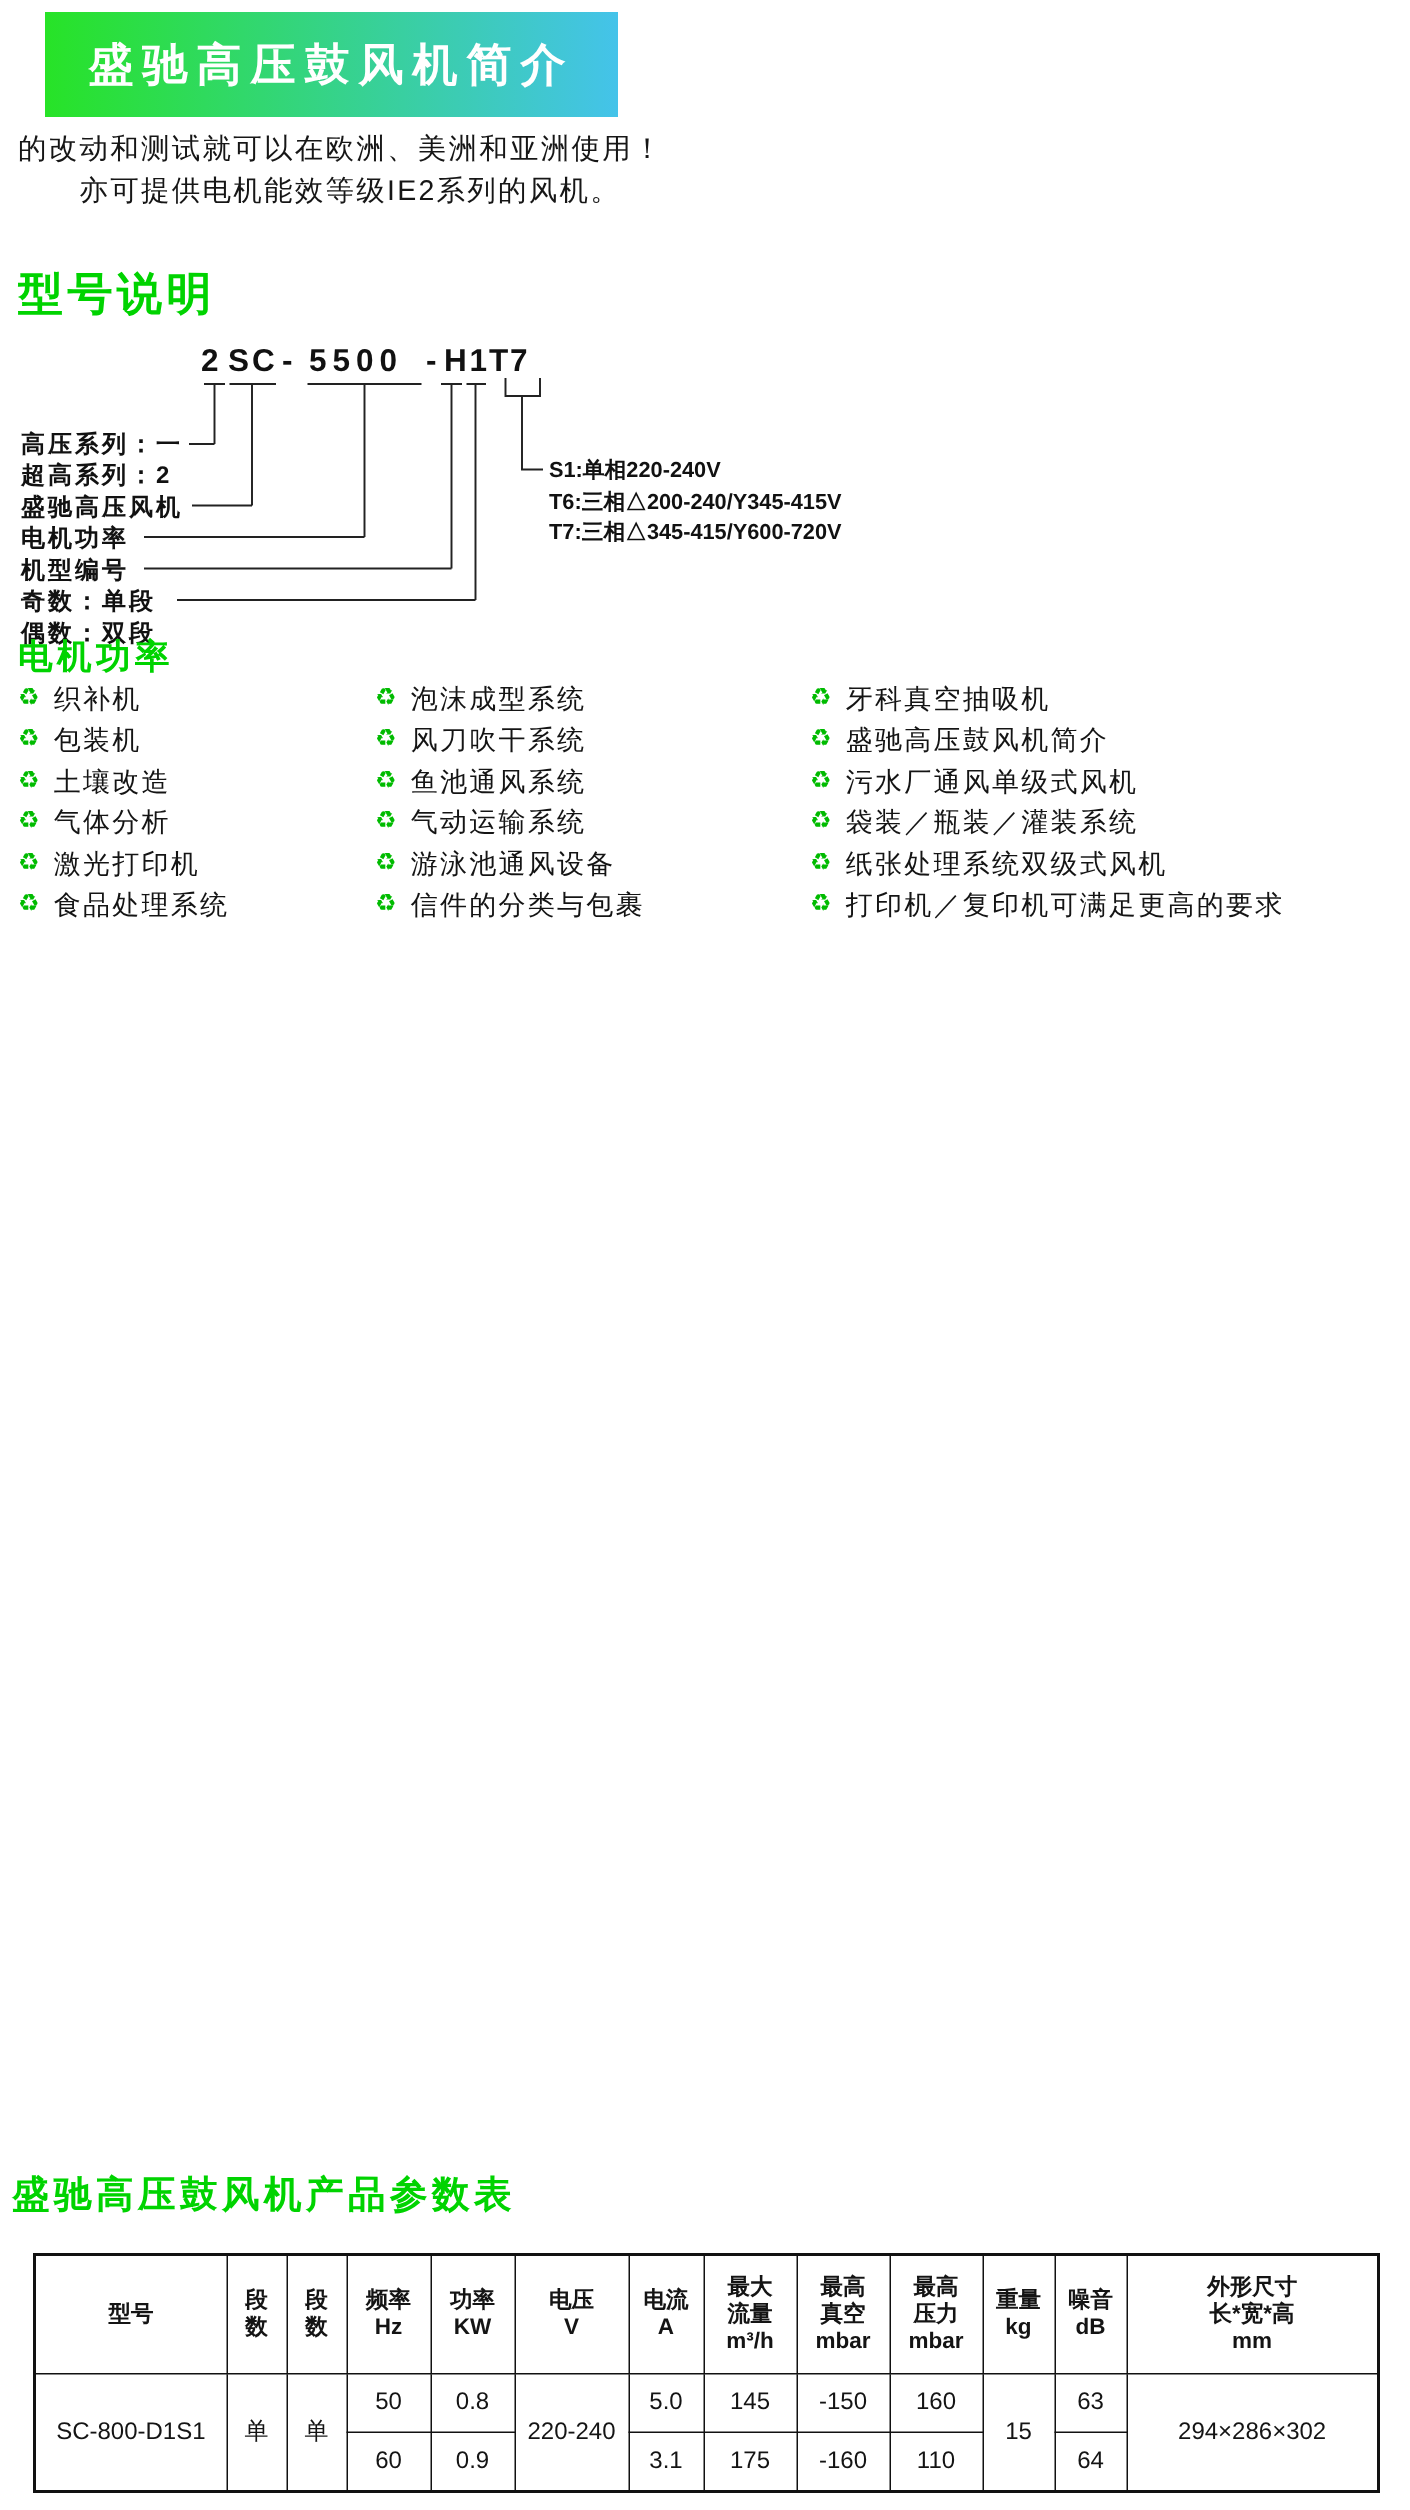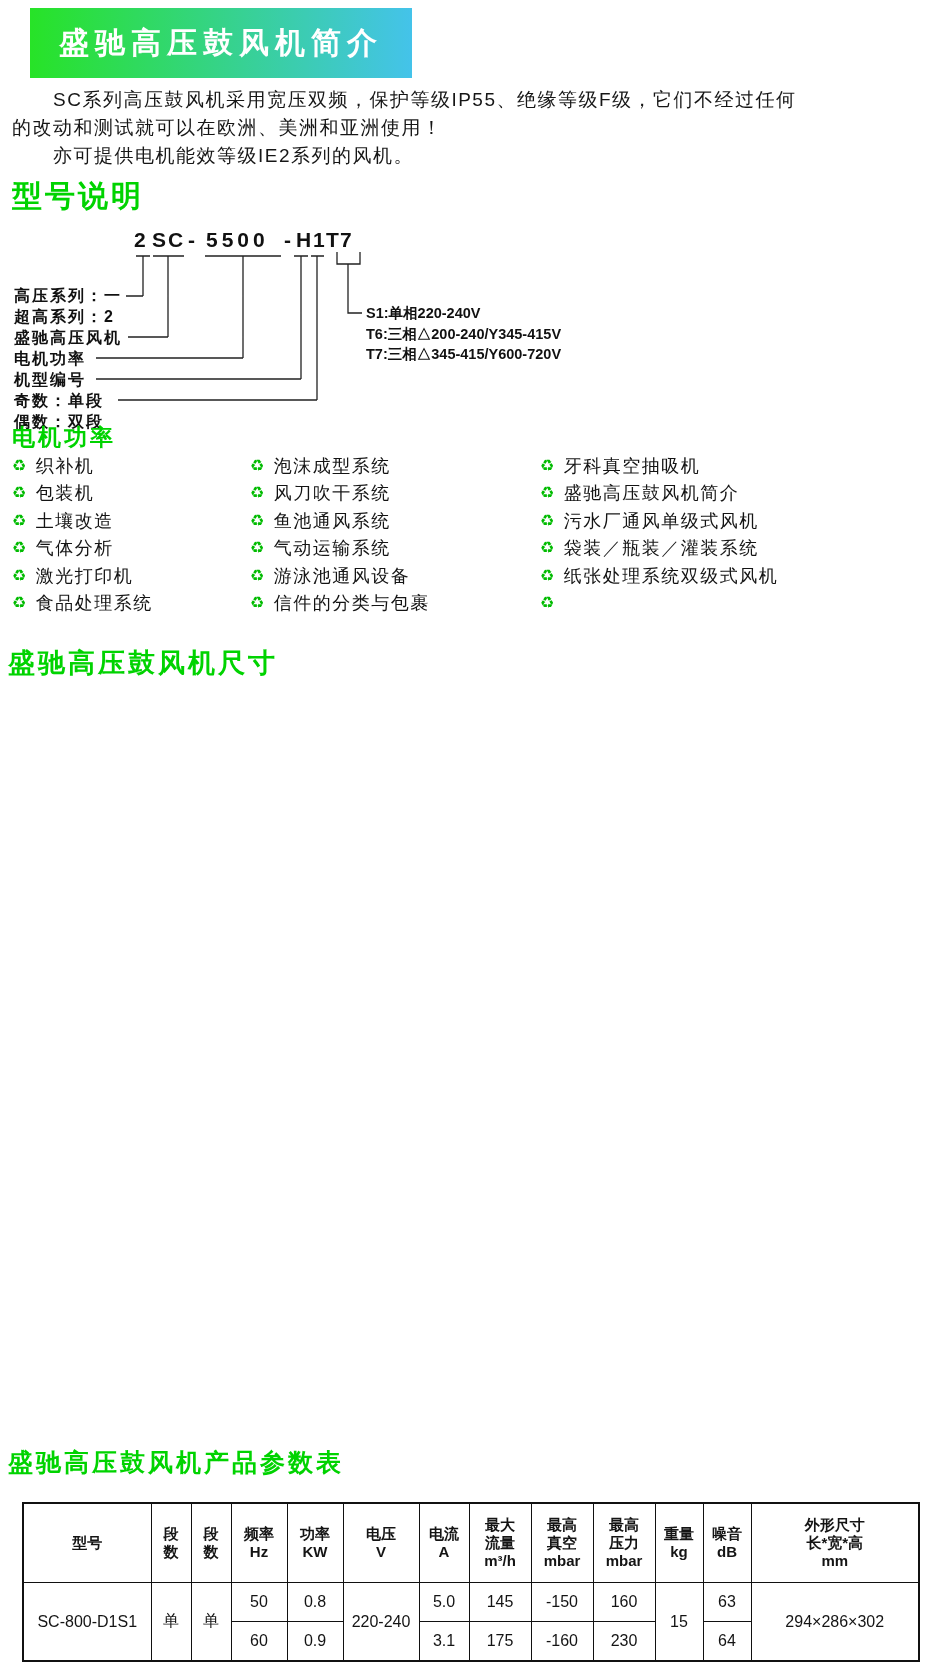--- a/index.html
+++ b/index.html
@@ -47,21 +47,20 @@
 </head>
 <body>
 
 <div id="page">
 
   <div class="banner">
     <span>盛驰高压鼓风机简介</span>
   </div>
 
   <div class="intro">
-    <div>　　SC系列高压鼓风机采用宽压双频，保护等级IP55、绝缘等级F级，它们不经过任何</div>
     <div>的改动和测试就可以在欧洲、美洲和亚洲使用！</div>
     <div>　　亦可提供电机能效等级IE2系列的风机。</div>
   </div>
 
   <div class="green-h" id="h-model">型号说明</div>
 
   <svg id="model-svg" width="620" height="240" viewBox="0 202 620 240">
     <text class="mcode" x="134" y="247">2</text>
     <text class="mcode" x="152" y="247" letter-spacing="2">SC</text>
     <text class="mcode" x="188" y="247">-</text>
@@ -163,25 +162,25 @@
         <div class="app-item">
           <span class="bullet">♻</span>
           <span>袋装／瓶装／灌装系统</span>
         </div>
         <div class="app-item">
           <span class="bullet">♻</span>
           <span>纸张处理系统双级式风机</span>
         </div>
         <div class="app-item">
           <span class="bullet">♻</span>
+          <span>打印机／复印机可满足更高的要求</span>
         </div>
       </div>
     </div>
 
-  <div class="green-h" id="h-dims">盛驰高压鼓风机尺寸</div>
 
   <svg id="drawings" width="940" height="764" viewBox="688 688 940 764">
     <g transform="translate(-688 0)">
 
       <g opacity="0.85">
         <ellipse cx="430" cy="1000" rx="248" ry="150" fill="none" stroke="#d8e2f6" stroke-width="26"></ellipse>
         <text class="wm-script" x="292" y="1008" transform="rotate(-11 292 1008)">Sichenx</text>
         <text class="wm-reg" x="636" y="1012">®</text>
         <text class="wm-cn" x="430" y="1078" text-anchor="middle">盛驰</text>
       </g>
@@ -552,19 +551,19 @@
       <td rowspan="2">15</td>
       <td>63</td>
       <td rowspan="2">294×286×302</td>
     </tr>
     <tr>
       <td>60</td>
       <td>0.9</td>
       <td>3.1</td>
       <td>175</td>
       <td>-160</td>
-      <td>230</td>
+      <td>110</td>
       <td>64</td>
     </tr>
   </tbody>
     </table>
 
 </div>
 
 </body></html>

